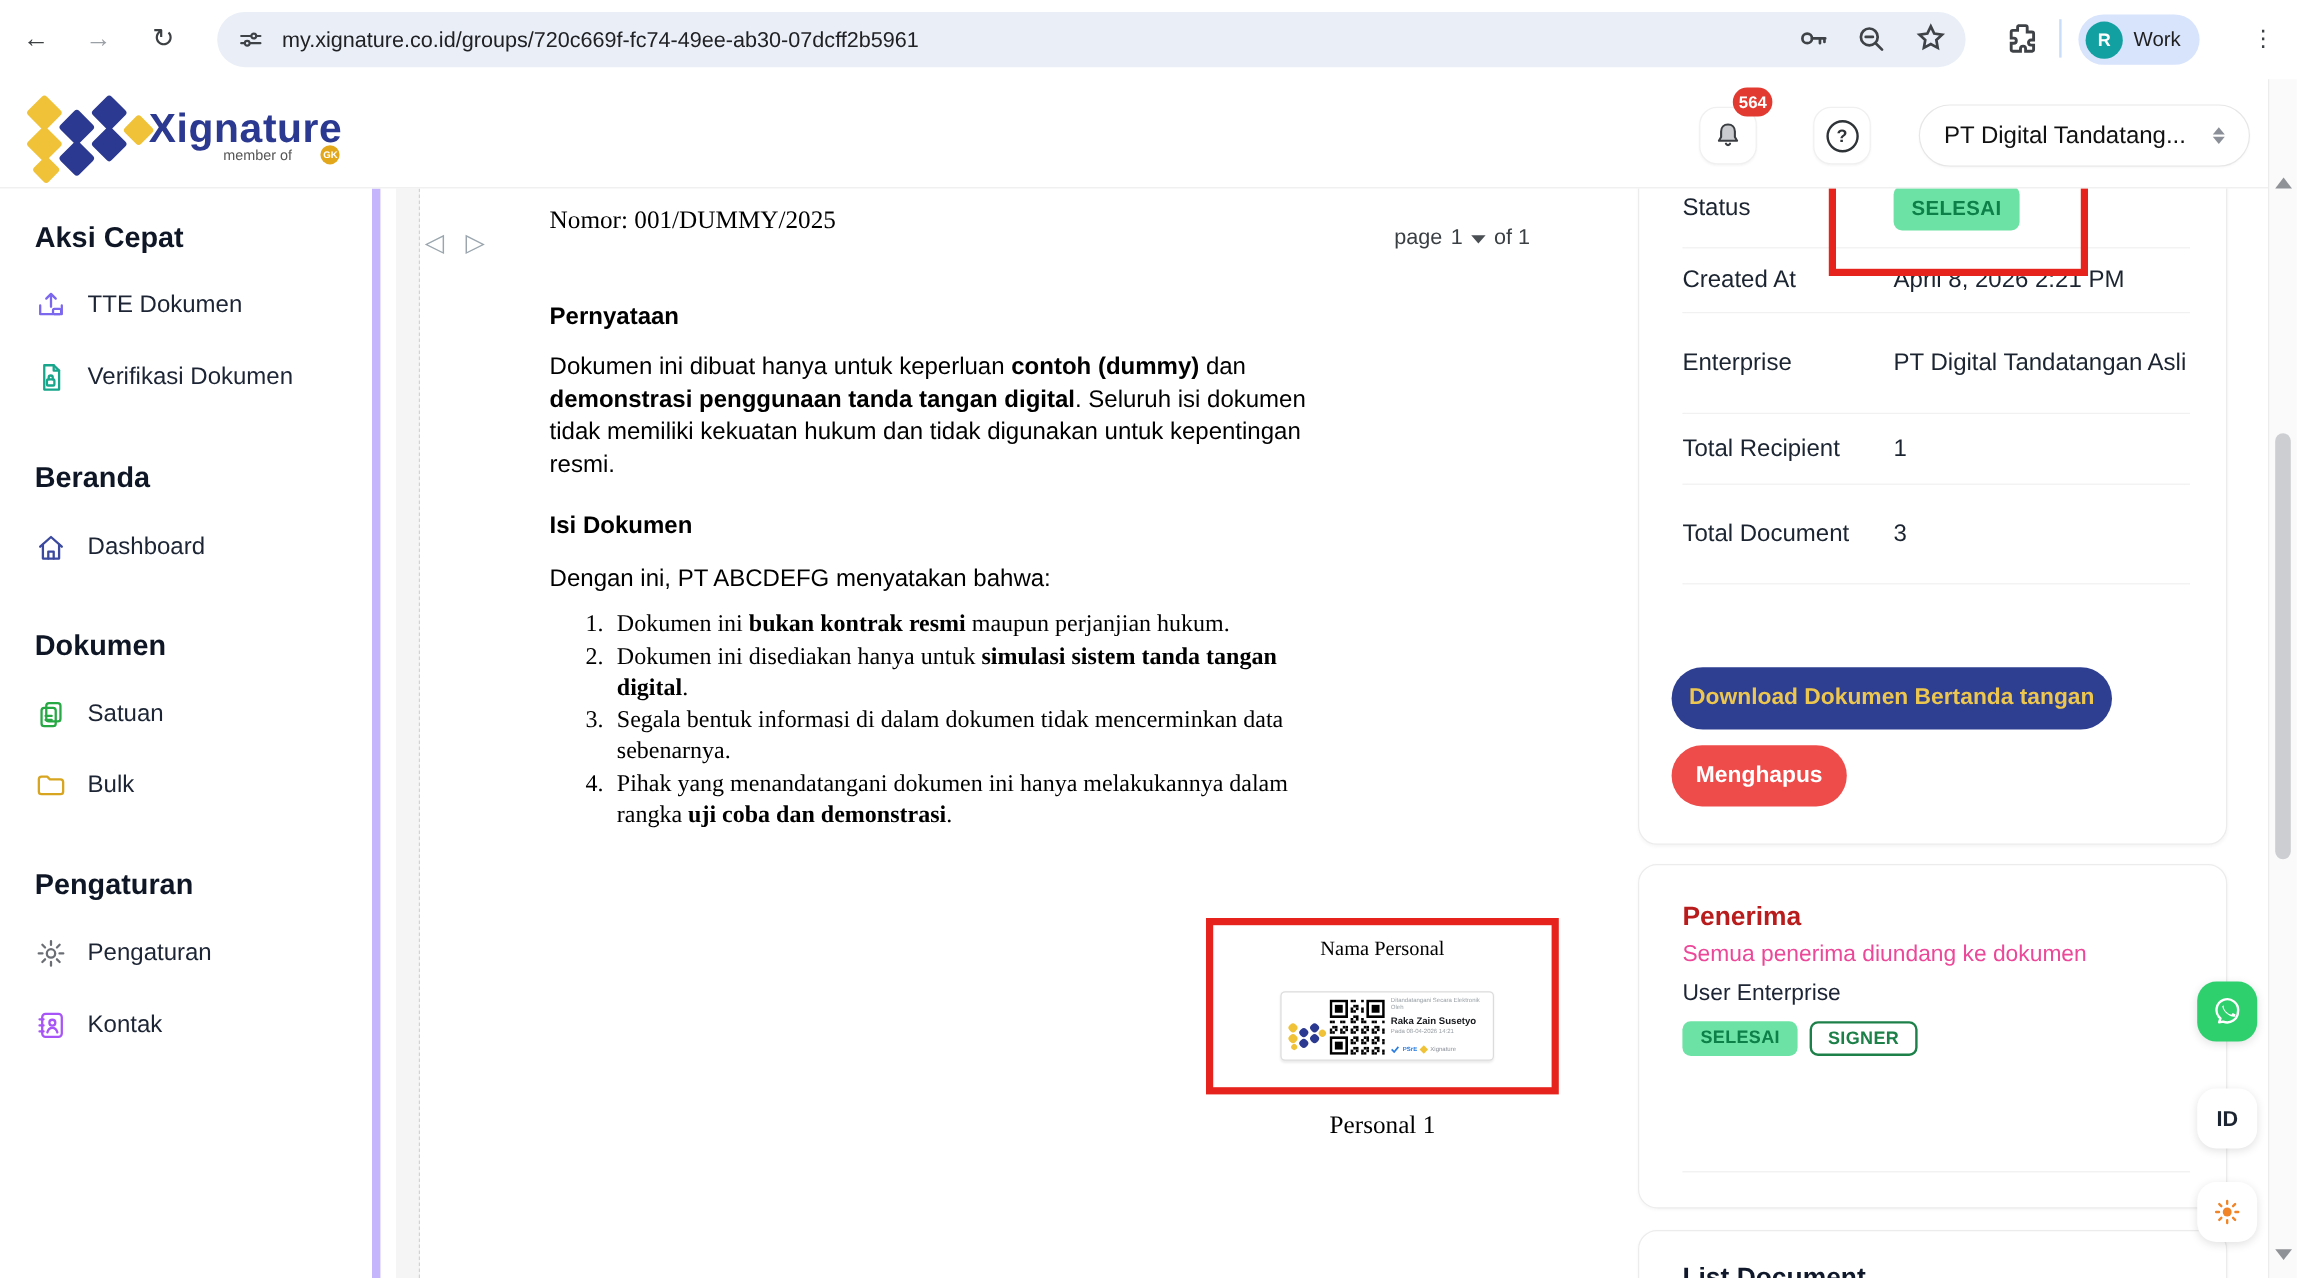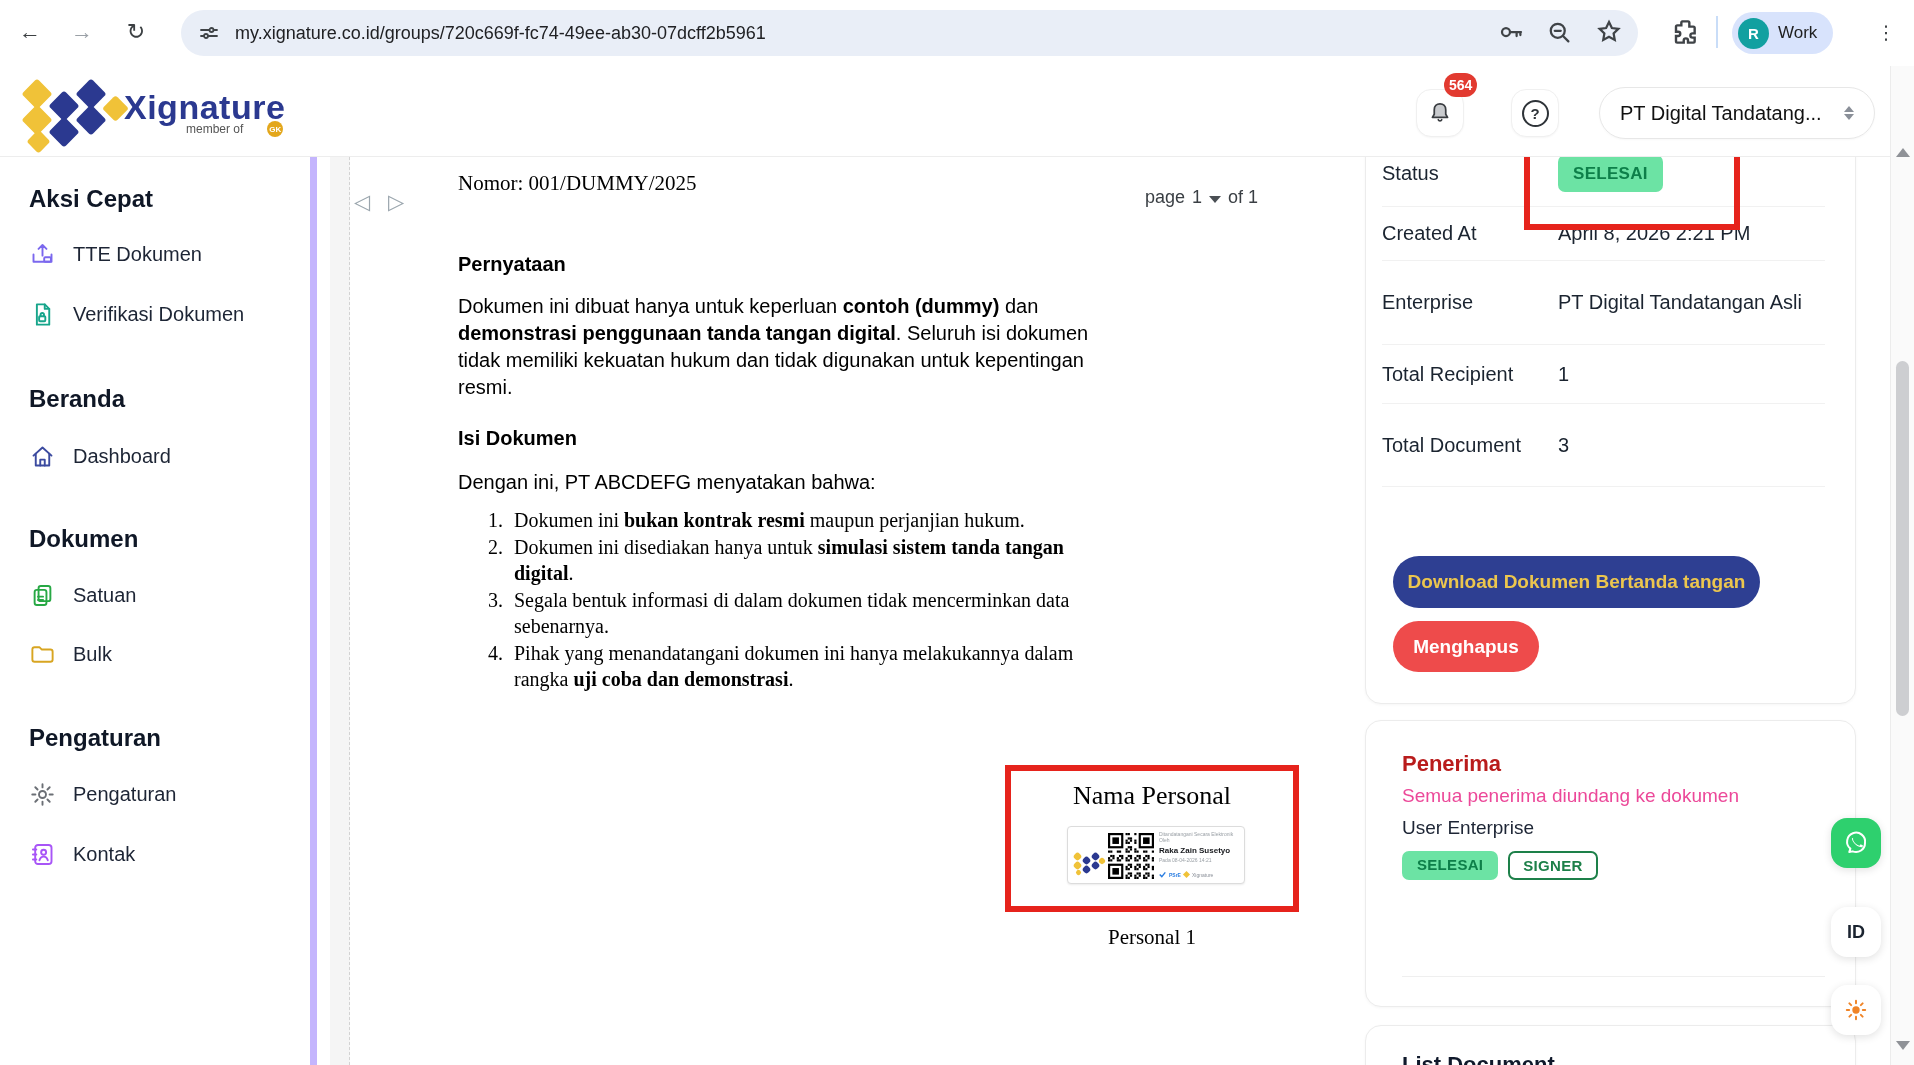--- a/index.html
+++ b/index.html
@@ -52,53 +52,53 @@
   .sb-item { position:absolute; left:29px; display:flex; align-items:center; gap:17px; height:36px; cursor:pointer; }
   .sb-item .ic { width:27px; height:27px; }
   .sb-item .ic svg { width:100%; height:100%; stroke:currentColor; fill:none; stroke-width:1.7; stroke-linecap:round; stroke-linejoin:round;}
   .sb-item .lb { font-size:20px; color:#1d2535; }
 
   
   #main { position:absolute; left:318px; top:157px; width:1047px; height:908px; background:#fff; }
   #rail { position:absolute; left:12px; top:0; width:20px; height:908px; background:#f5f5f5;
           border-right:1px dashed #d3d3d3; }
   .nav-arrow { position:absolute; top:33px; font-size:21px; color:#9aa5ad; }
-  #pager { position:absolute; left:785px; top:30px; width:155px; font-size:18px; color:#3a3f44;
+  #pager { position:absolute; left:802px; top:30px; width:155px; font-size:18px; color:#3a3f44;
            display:flex; align-items:center; gap:7px; justify-content:flex-end;}
   .pgchev { width:0; height:0; border-left:6px solid transparent; border-right:6px solid transparent;
             border-top:7px solid #4a4f54; margin-top:3px;}
   #doc-cliptitle { position:absolute; left:140px; top:-9px; width:240px; height:10px; overflow:hidden; }
   #doc-cliptitle span { display:block; margin-top:-16px; font-family:"Liberation Serif", serif; font-weight:bold;
                         font-size:21px; }
   .serif { font-family:"Liberation Serif", serif; }
   #doc-number { position:absolute; left:140px; top:14px; font-size:21px; }
   .doc-h { position:absolute; left:140px; font-size:20px; font-weight:bold; }
   .doc-p { position:absolute; left:140px; width:640px; font-size:20px; line-height:27px; }
   #doc-list { position:absolute; left:190px; top:350px; width:590px; font-size:20px; line-height:26.5px; }
   #doc-list li { margin-bottom:0; padding-left:6px; }
 
   
   #sig-box { position:absolute; left:687px; top:608px; width:294px; height:147px; border:6px solid #e6231c; background:#fff;}
-  #sig-title { text-align:center; margin-top:10px; font-size:26px; font-family:"Liberation Serif", serif;}
+  #sig-title { text-align:center; margin-top:10px; font-size:17px; font-family:"Liberation Serif", serif;}
   #stamp { position:absolute; left:56px; top:55px; width:178px; height:58px; background:#fff;
            border:1px solid #dcdcdc; border-radius:4px; box-shadow:0 1px 2px rgba(0,0,0,.08);
            display:flex; align-items:flex-end; padding:4px 5px; gap:5px; font-family:"Liberation Sans",sans-serif;}
   #stamp-logo { position:relative; width:30px; height:30px; flex:0 0 auto;}
   #stamp-qr { width:46px; height:46px; flex:0 0 auto;}
   #stamp-txt { flex:1; position:relative; height:48px;}
   .st-gray { font-size:5px; color:#9aa0a6; }
   #stamp-name { font-size:8px; font-weight:bold; color:#16181c; margin:3px 0 2px;}
   #stamp-logos { position:absolute; left:0; bottom:1px; display:flex; align-items:center; gap:3px; }
   #sig-caption { position:absolute; left:687px; top:768px; width:294px; text-align:center;
                  font-size:21px; font-family:"Liberation Serif", serif;}
 
   
   .card { position:absolute; left:1365px; width:491px; background:#fff; border:1px solid #ececec;
           border-radius:16px; box-shadow:0 1px 3px rgba(0,0,0,.04); }
-  #card-details { top:128px; height:576px; padding:10px 30px 0 16px; z-index:10;}
+  #card-details { top:128px; height:576px; padding:10px 30px 0 36px; z-index:10;}
   .drow { display:flex; border-bottom:1px solid #f1f1f1; align-items:center; }
   .drow:first-child { border-top:1px solid #f1f1f1; }
   .dlabel { width:176px; flex:0 0 auto; font-size:20px; color:#1b2430; }
   .dvalue { font-size:20px; color:#1b2430; line-height:27px; width:249px;}
   .badge-green { display:inline-block; background:#6ce3a4; color:#0d7f49; font-weight:bold; font-size:17px;
                  padding:5px 15px; border-radius:7px; letter-spacing:.3px;}
   #btn-download { position:absolute; left:27px; top:427px; width:367px; height:52px; border:none; border-radius:26px;
                   background:#2e3f92; color:#ecc64e; font-size:19px; font-weight:bold; font-family:"Liberation Sans",sans-serif; cursor:pointer;}
   #btn-delete { position:absolute; left:27px; top:492px; width:146px; height:51px; border:none; border-radius:26px;
                 background:#ee4b4b; color:#fff; font-size:19px; font-weight:bold; font-family:"Liberation Sans",sans-serif; cursor:pointer;}

